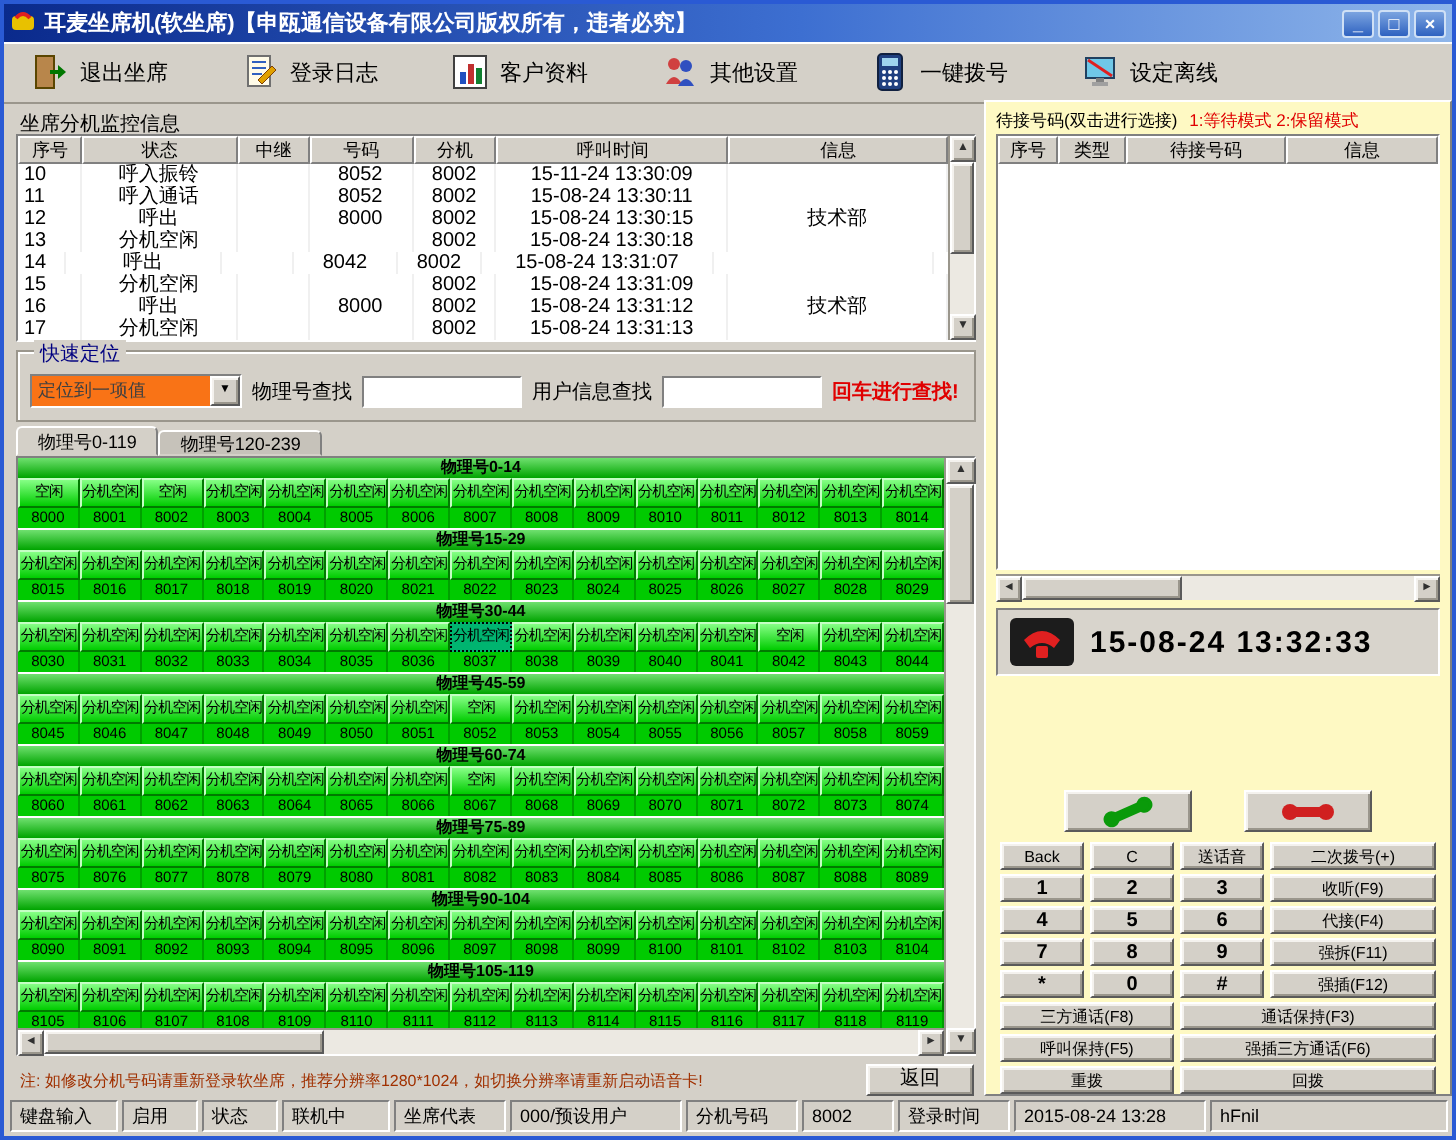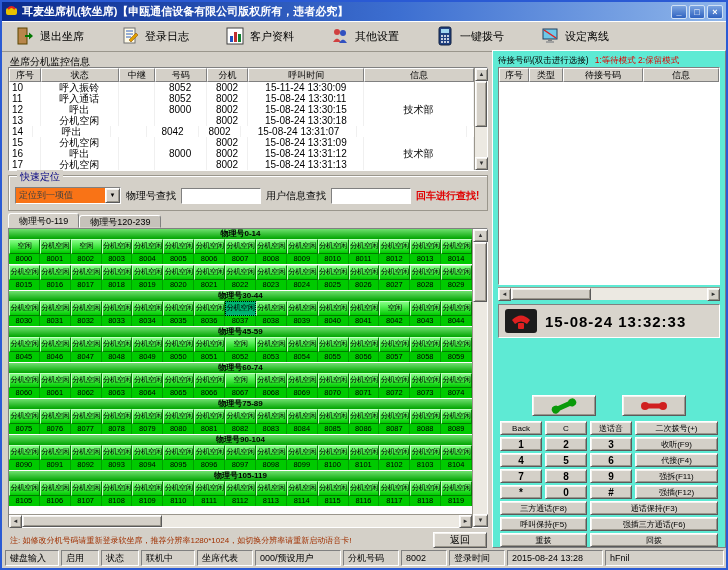--- a/index.html
+++ b/index.html
@@ -79,21 +79,21 @@
   #note{position:absolute;left:8px;top:533px;width:418px;font-size:8px;color:#a03000;
     white-space:nowrap;overflow:hidden;}
   #back-btn{position:absolute;left:431px;top:530px;width:54px;height:16px;font-size:10px;text-align:center;line-height:14px;}
 
   
   #statusbar{position:absolute;left:3px;top:548px;width:719px;height:16px;display:flex;gap:2px;}
   .sb-seg{border:1px solid;border-color:#808080 #fff #fff #808080;font-size:9px;display:flex;
     align-items:center;padding:0 4px;overflow:hidden;white-space:nowrap;}
 
   
-  #right{position:absolute;left:490px;top:48px;width:234px;height:498px;background:#5eead4;
+  #right{position:absolute;left:490px;top:48px;width:234px;height:498px;background:#fef9c3;
     border:1px solid;border-color:#fff #808080 #808080 #fff;}
   #wait-label{position:absolute;left:5px;top:4px;font-size:8.5px;white-space:nowrap;overflow:hidden;width:222px;}
   #wait-modes{color:#e00000;margin-left:6px;}
   #wait-list{position:absolute;left:5px;top:16px;width:222px;height:218px;background:#fff;
     border:1px solid;border-color:#808080 #fff #fff #808080;overflow:hidden;}
   #wait-header{display:flex;height:14px;}
   #wait-hscroll{position:absolute;left:5px;top:236px;width:222px;}
   #clock{position:absolute;left:5px;top:253px;width:222px;height:34px;display:flex;align-items:center;
     border:1px solid;border-color:#808080 #fff #fff #808080;background:#d8d4cc;}
   #clock-icon{width:32px;height:24px;background:#1c1c1c;border-radius:3px;margin:0 8px 0 6px;
@@ -341,20 +341,21 @@
               <div class="ext-num">8008</div>
               <div class="ext-num">8009</div>
               <div class="ext-num">8010</div>
               <div class="ext-num">8011</div>
               <div class="ext-num">8012</div>
               <div class="ext-num">8013</div>
               <div class="ext-num">8014</div>
             </div>
           </div>
           <div class="group">
+            <div class="group-header">物理号15-29</div>
             <div class="btn-row">
               <div class="ext-btn">分机空闲</div>
               <div class="ext-btn">分机空闲</div>
               <div class="ext-btn">分机空闲</div>
               <div class="ext-btn">分机空闲</div>
               <div class="ext-btn">分机空闲</div>
               <div class="ext-btn">分机空闲</div>
               <div class="ext-btn">分机空闲</div>
               <div class="ext-btn">分机空闲</div>
               <div class="ext-btn">分机空闲</div>

